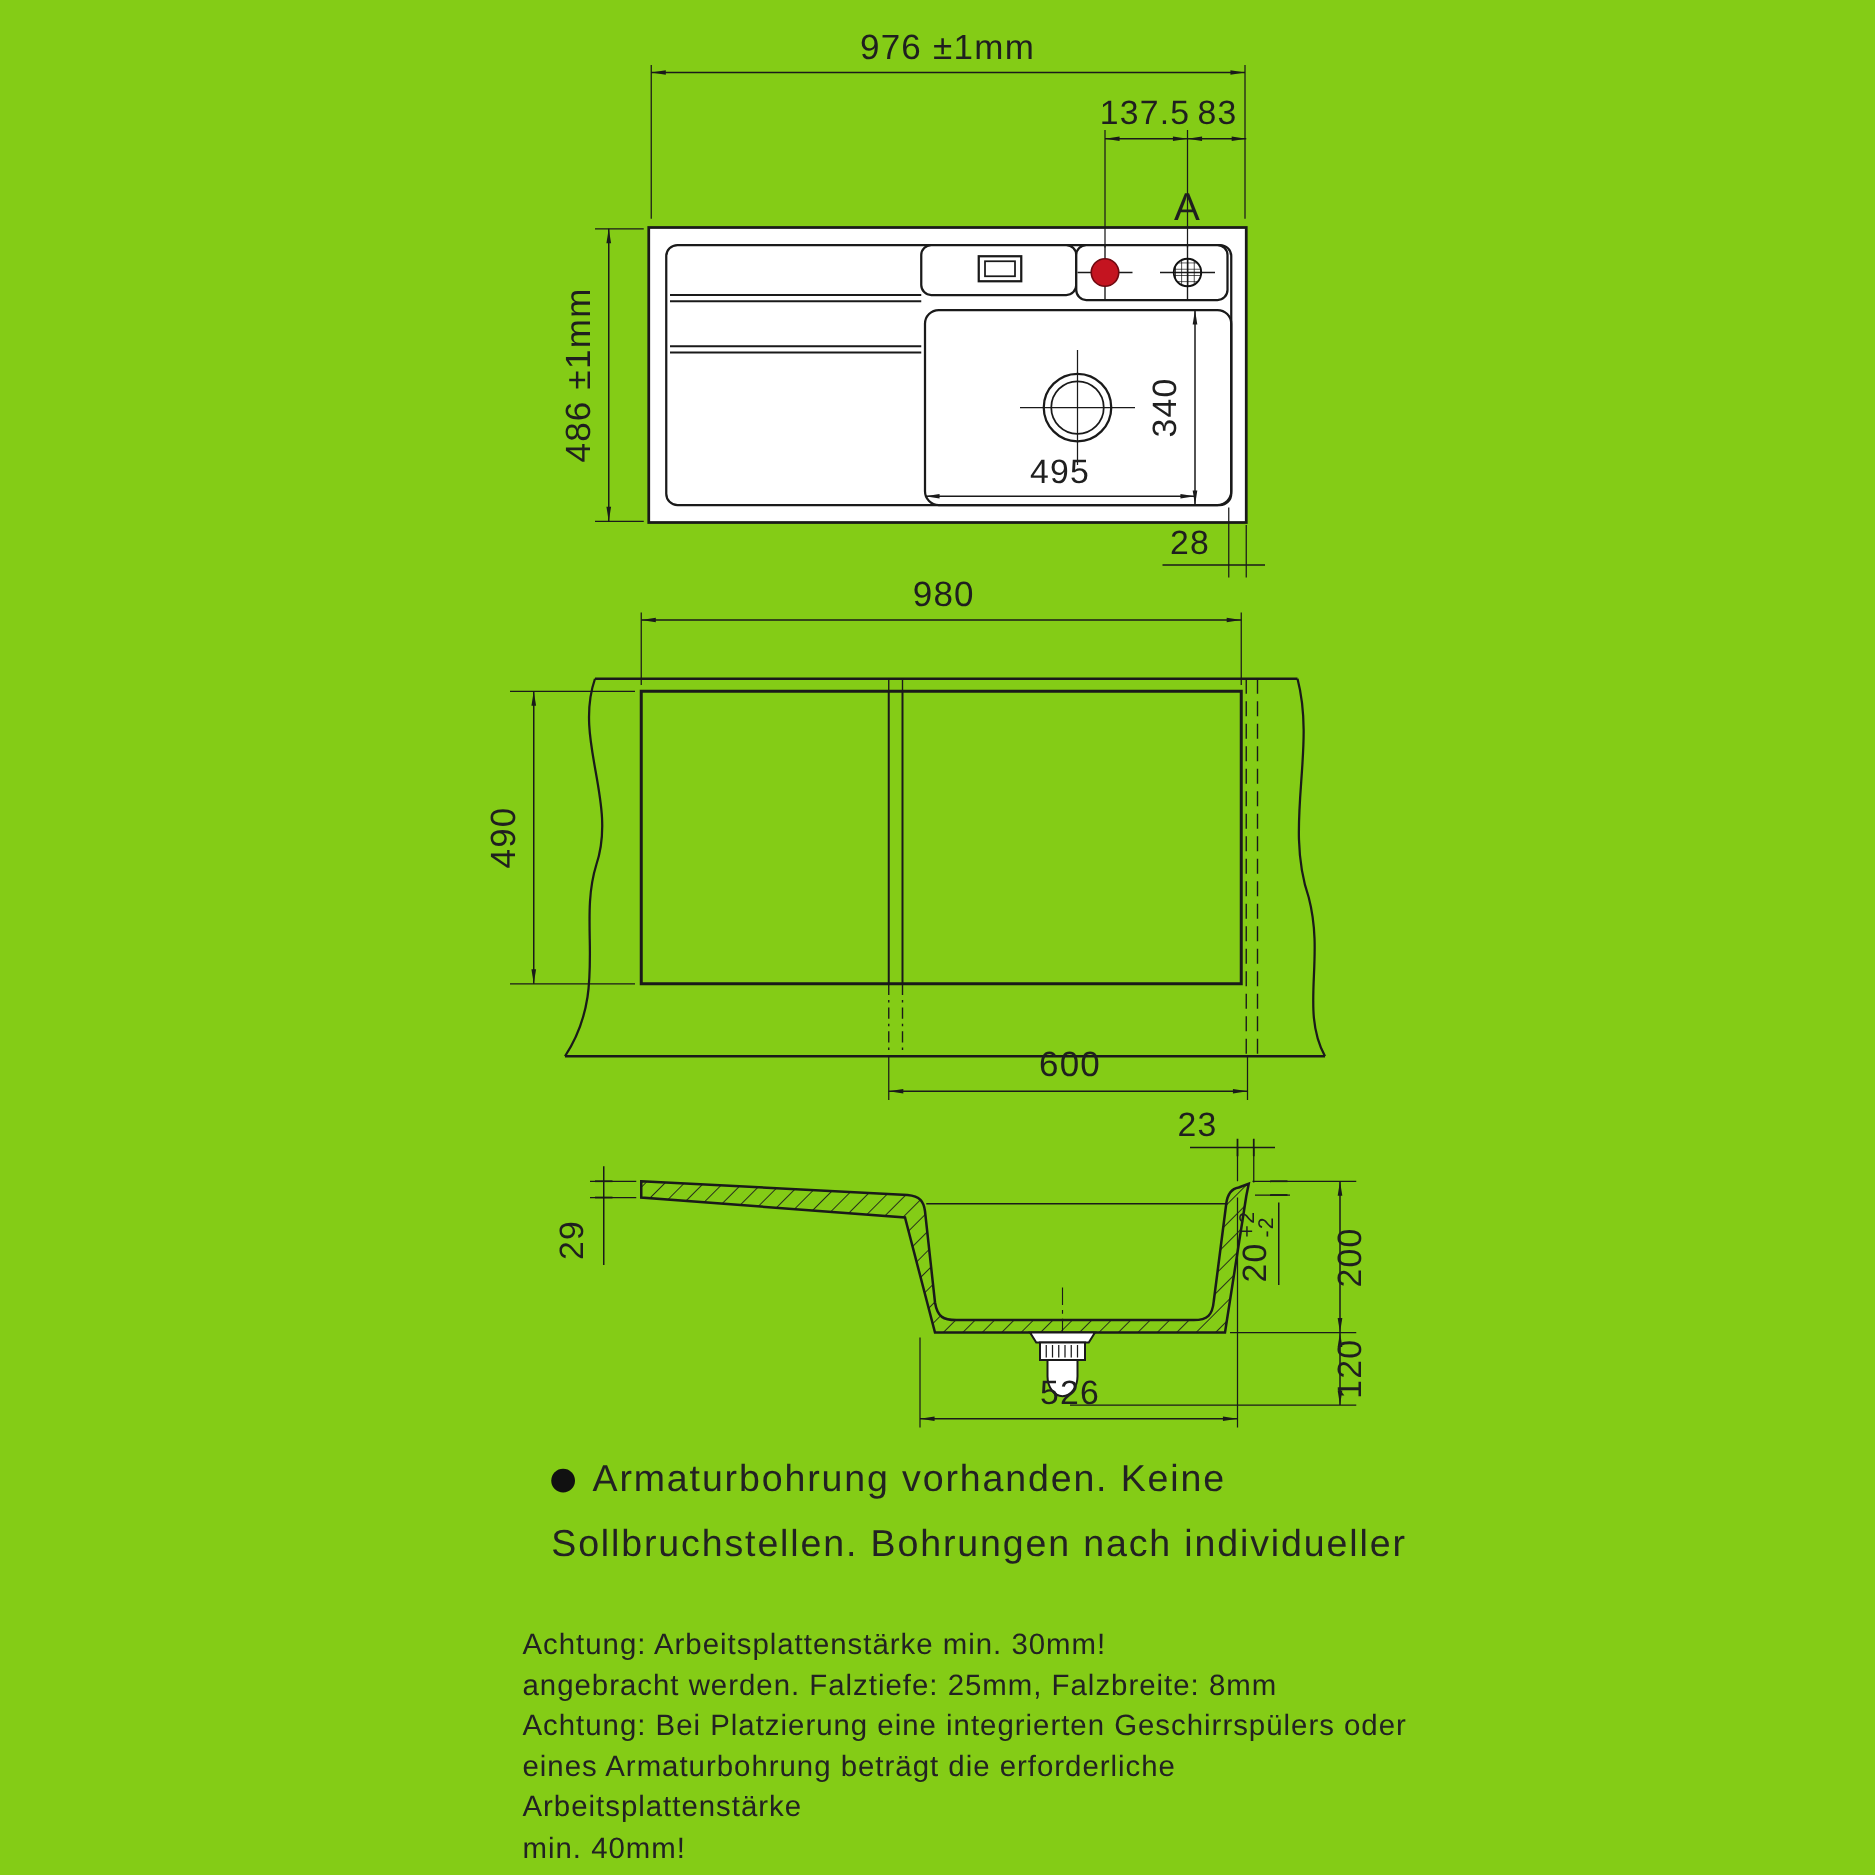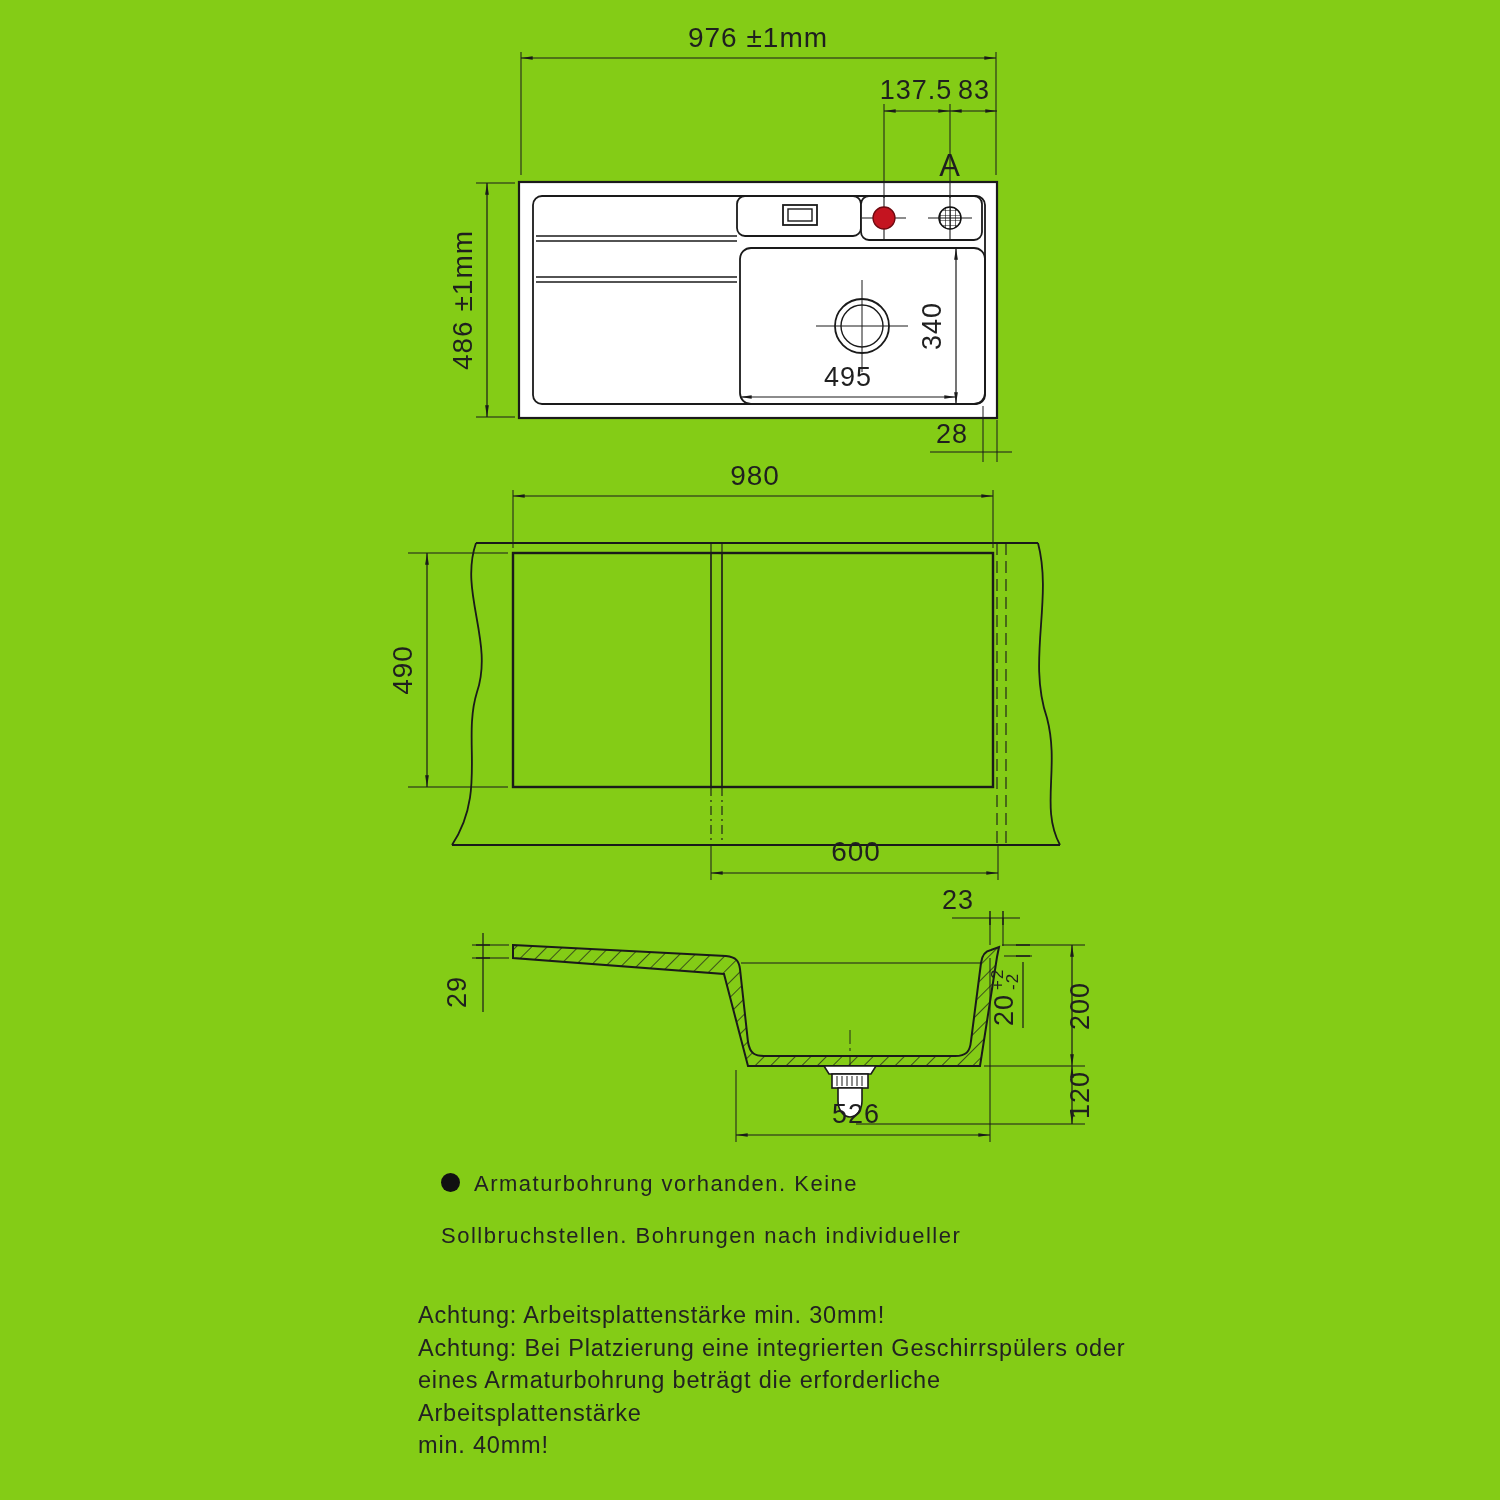--- a/index.html
+++ b/index.html
@@ -1,20 +1,20 @@
 <!DOCTYPE html>
 <html><head>
 <meta charset="utf-8">
 <style>
   html,body{margin:0;padding:0;background:#ffffff;}
   .stage{position:relative;width:1500px;height:1500px;background:#84cc16;overflow:hidden;
          font-family:"Liberation Sans",sans-serif;color:#1f1f1f;}
   svg text{font-family:"Liberation Sans",sans-serif;fill:#1f1f1f;letter-spacing:1px;}
   .notes-primary{position:absolute;left:441px;top:1158px;width:720px;
-                 font-size:22px;line-height:52px;letter-spacing:1.5px;color:#222;}
+                 font-size:30px;line-height:52px;letter-spacing:1.5px;color:#222;}
   .notes-secondary{position:absolute;left:418px;top:1299px;width:740px;
                    font-size:23.5px;line-height:32.6px;letter-spacing:0.8px;color:#222;}
   .dot-icon{display:inline-block;width:19px;height:19px;border-radius:50%;
             background:#111;margin-right:14px;vertical-align:-1px;}
   .hatch-icon{display:inline-block;width:21px;height:21px;border-radius:50%;
               border:2px solid #222;box-sizing:border-box;vertical-align:-3px;
               background:
                 repeating-linear-gradient(0deg,transparent 0px,transparent 2px,#333 2px,#333 3px),
                 repeating-linear-gradient(90deg,transparent 0px,transparent 2px,#333 2px,#333 3px);}
 </style>
@@ -239,18 +239,19 @@
 </svg>
 
 
 <div class="notes-primary">
   <div><span class="dot-icon"></span><span>Armaturbohrung vorhanden. Keine</span></div>
   <div><span>Sollbruchstellen. Bohrungen nach individueller</span></div>
 </div>
 
 <div class="notes-secondary">
   <div>Achtung: Arbeitsplattenstärke min. 30mm!</div>
+  <div>angebracht werden. Falztiefe: 25mm, Falzbreite: 8mm</div>
   <div>Achtung: Bei Platzierung eine integrierten Geschirrspülers oder</div>
   <div>eines Armaturbohrung beträgt die erforderliche Arbeitsplattenstärke</div>
   <div>min. 40mm!</div>
 </div>
 
 </div>
 
 </body></html>

